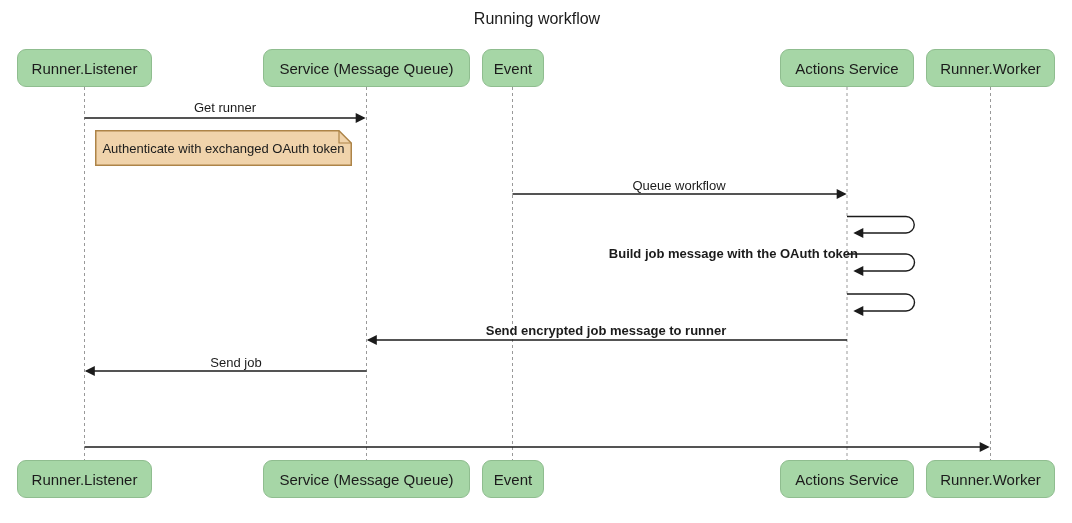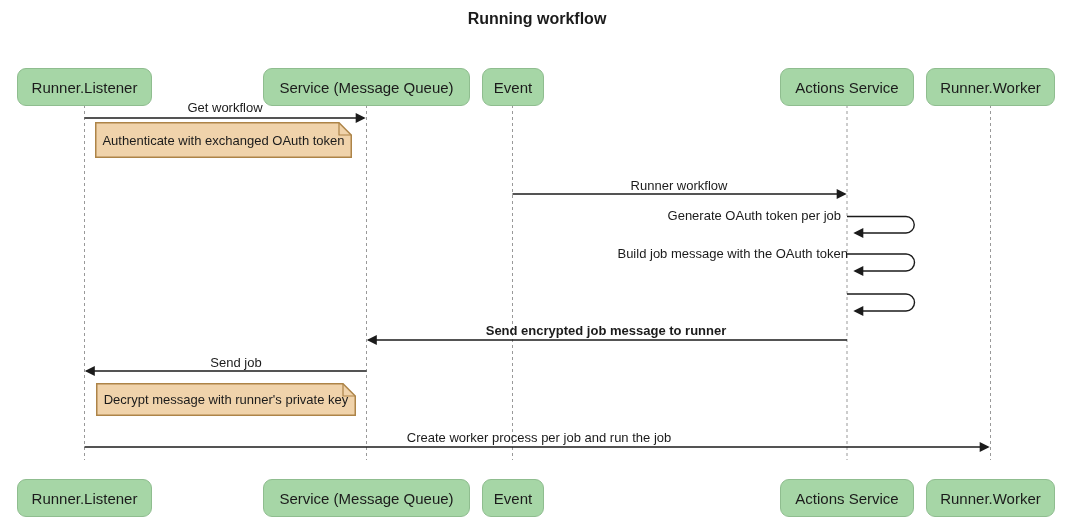--- a/index.html
+++ b/index.html
@@ -4,32 +4,32 @@
 <style>
   html,body { margin:0; padding:0; background:#ffffff; }
   .canvas {
     position:relative; width:1072px; height:523px; overflow:hidden;
     background:#ffffff;
     font-family:"Liberation Sans", sans-serif;
     color:var(--text, #1b1b1b);
   }
   .title {
     position:absolute; top:10px; left:537px; transform:translateX(-50%);
-    font-size:16px; font-weight:bold; white-space:nowrap;
+    font-size:16px; font-weight:normal; white-space:nowrap;
   }
   .svg-layer { position:absolute; left:0; top:0; }
   .lifeline { stroke:var(--lifeline,#999999); stroke-width:1; stroke-dasharray:3,3; fill:none; }
   .msg { stroke:var(--arrow,#1b1b1b); stroke-width:1.4; fill:none; }
   .arrowhead { fill:var(--arrow,#1b1b1b); }
   .actor {
     position:absolute; height:38px; border-radius:9px;
     background:var(--actor-fill,#a6d6a6);
     border:1px solid var(--actor-border,#8fbd8f);
     display:flex; align-items:center; justify-content:center;
-    font-size:15px; white-space:nowrap; box-sizing:border-box;margin-top:19px;
+    font-size:15px; white-space:nowrap; box-sizing:border-box;
   }
   .msg-label {
     position:absolute; font-size:13px; white-space:nowrap; line-height:16px;
   }
   .msg-label.centered { transform:translateX(-50%); }
   .msg-label.right-aligned { text-align:right; }
   .note { position:absolute; }
   .note-bg { position:absolute; left:0; top:0; }
   .note-body { fill:var(--note-fill,#f0d3ab); stroke:var(--note-border,#ad8448); stroke-width:1.5; }
   .note-flap { fill:none; stroke:var(--note-border,#ad8448); stroke-width:1.2; }
@@ -94,37 +94,28 @@
   <div class="actor" style="left:482px; top:460px; width:62px;">
       <span>Event</span>
     </div>
   <div class="actor" style="left:780px; top:460px; width:134px;">
       <span>Actions Service</span>
     </div>
   <div class="actor" style="left:926px; top:460px; width:129px;">
       <span>Runner.Worker</span>
     </div>
 
-  <div class="msg-label centered" style="left:225px; top:100px;">Get workflow</div>
-  <div class="msg-label centered" style="left:679px; top:178px;">Runner workflow</div>
-  <div class="msg-label right-aligned" style="right:231px; top:208px;">Generate OAuth token per job</div>
-  <div class="msg-label right-aligned" style="right:224px; top:246px;">Build job message with the OAuth token</div>
+  <div class="msg-label centered" style="left:225px; top:100px;">Get runner</div>
+  <div class="msg-label centered" style="left:679px; top:178px;">Queue workflow</div>
+  <div class="msg-label right-aligned" style="right:214px; top:246px;font-weight:bold;">Build job message with the OAuth token</div>
   <div class="msg-label centered" style="left:606px; top:323px;font-weight:bold;">Send encrypted job message to runner</div>
   <div class="msg-label centered" style="left:236px; top:355px;">Send job</div>
-  <div class="msg-label centered" style="left:539px; top:430px;">Create worker process per job and run the job</div>
 
-  <div class="note" style="left:95px; top:122px; width:257px; height:36px;text-decoration:underline;">
+  <div class="note" style="left:95px; top:130px; width:257px; height:36px;text-decoration:underline;">
     <svg class="note-bg" width="257" height="36" viewBox="0 0 257 36">
       <path class="note-body" d="M0.75,0.75 H244 L256.25,13 V35.25 H0.75 Z"></path>
       <path class="note-flap" d="M244,0.75 V13 H256.25"></path>
     </svg>
     <div class="note-text">Authenticate with exchanged OAuth token</div>
   </div>
 
-  <div class="note" style="left:96px; top:383px; width:260px; height:33px;">
-    <svg class="note-bg" width="260" height="33" viewBox="0 0 260 33">
-      <path class="note-body" d="M0.75,0.75 H247 L259.25,13 V32.25 H0.75 Z"></path>
-      <path class="note-flap" d="M247,0.75 V13 H259.25"></path>
-    </svg>
-    <div class="note-text">Decrypt message with runner's private key</div>
-  </div>
 
 </div>
 
 </body></html>

